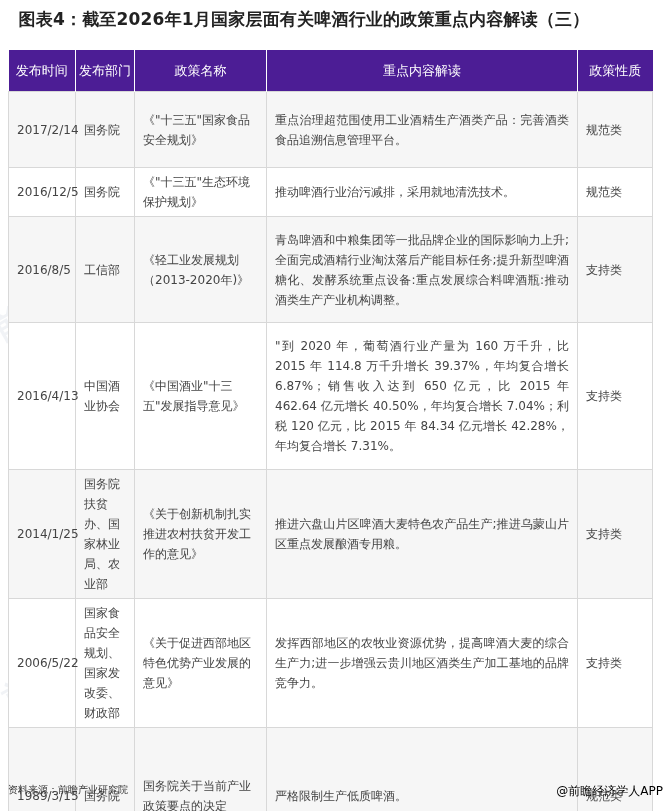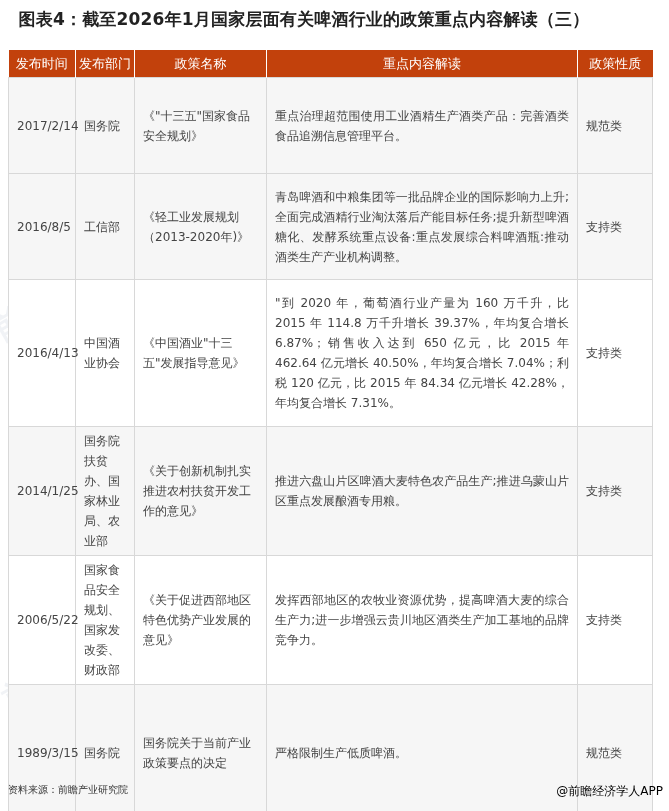--- a/index.html
+++ b/index.html
@@ -2,22 +2,22 @@
 <html><head>
 <meta charset="utf-8">
 <style>
   html, body { margin: 0; padding: 0; background: #ffffff; }
   body { width: 669px; height: 811px; position: relative; overflow: hidden;
          font-family: "DejaVu Sans", "Liberation Sans", sans-serif; color: #333; }
   .title { position: absolute; top: 8px; left: 0; width: 608px; text-align: center;
            font-size: 17px; font-weight: bold; color: #222; letter-spacing: 0.2px; }
   table.policy { position: absolute; top: 50px; left: 8px; width: 644px;
                  border-collapse: collapse; table-layout: fixed; font-size: 12px; }
-  table.policy th { background: #c2410c; color: #ffffff; font-weight: normal;
-                    font-size: 13px; height: 27px; padding: 0; text-align: center;
+  table.policy th { background: #4c1d95; color: #ffffff; font-weight: normal;
+                    font-size: 13px; height: 41px; padding: 0; text-align: center;
                     border-right: 1px solid #ffffff; }
   table.policy th:last-child { border-right: none; }
   table.policy td { border: 1px solid #d8d8d8; padding: 4px 8px; vertical-align: middle;
                     line-height: 20px; color: #444; }
   table.policy tr.odd td { background: #f6f6f6; }
   table.policy tr.even td { background: #ffffff; }
   td.date { color: #555; }
   td.content { text-align: justify; margin-left: 28px; }
   .footer-left { position: absolute; left: 8px; top: 783px; font-size: 10px; color: #333; }
   .footer-right { position: absolute; right: 6px; top: 783px; font-size: 12px; color: #000000; }
@@ -46,25 +46,32 @@
   <thead>
     <tr>
       <th>发布时间</th>
       <th>发布部门</th>
       <th>政策名称</th>
       <th>重点内容解读</th>
       <th>政策性质</th>
     </tr>
   </thead>
   <tbody>
-    <tr class="odd" style="height:96px">
+    <tr class="odd" style="height:76px">
       <td class="date">2017/2/14</td>
       <td>国务院</td>
       <td>《"十三五"国家食品安全规划》</td>
       <td class="content">重点治理超范围使用工业酒精生产酒类产品：完善酒类食品追溯信息管理平台。</td>
+      <td>规范类</td>
+    </tr>
+    <tr class="even" style="height:43px">
+      <td class="date">2016/12/5</td>
+      <td>国务院</td>
+      <td>《"十三五"生态环境保护规划》</td>
+      <td class="content">推动啤酒行业治污减排，采用就地清洗技术。</td>
       <td>规范类</td>
     </tr>
     <tr class="odd" style="height:106px">
       <td class="date">2016/8/5</td>
       <td>工信部</td>
       <td>《轻工业发展规划（2013-2020年)》</td>
       <td class="content">青岛啤酒和中粮集团等一批品牌企业的国际影响力上升;全面完成酒精行业淘汰落后产能目标任务;提升新型啤酒糖化、发酵系统重点设备:重点发展综合料啤酒瓶:推动酒类生产产业机构调整。</td>
       <td>支持类</td>
     </tr>
     <tr class="even" style="height:147px">

